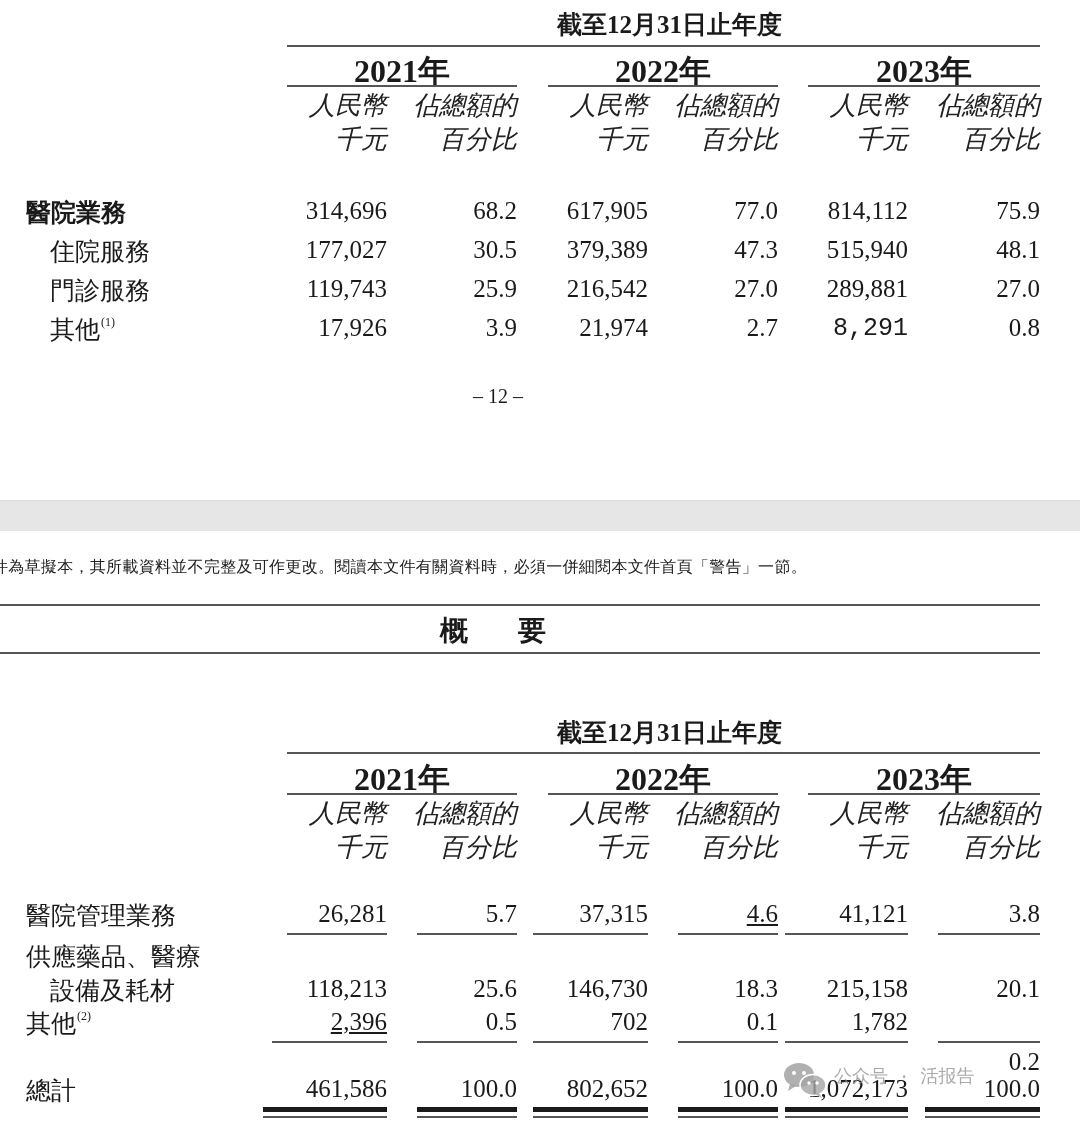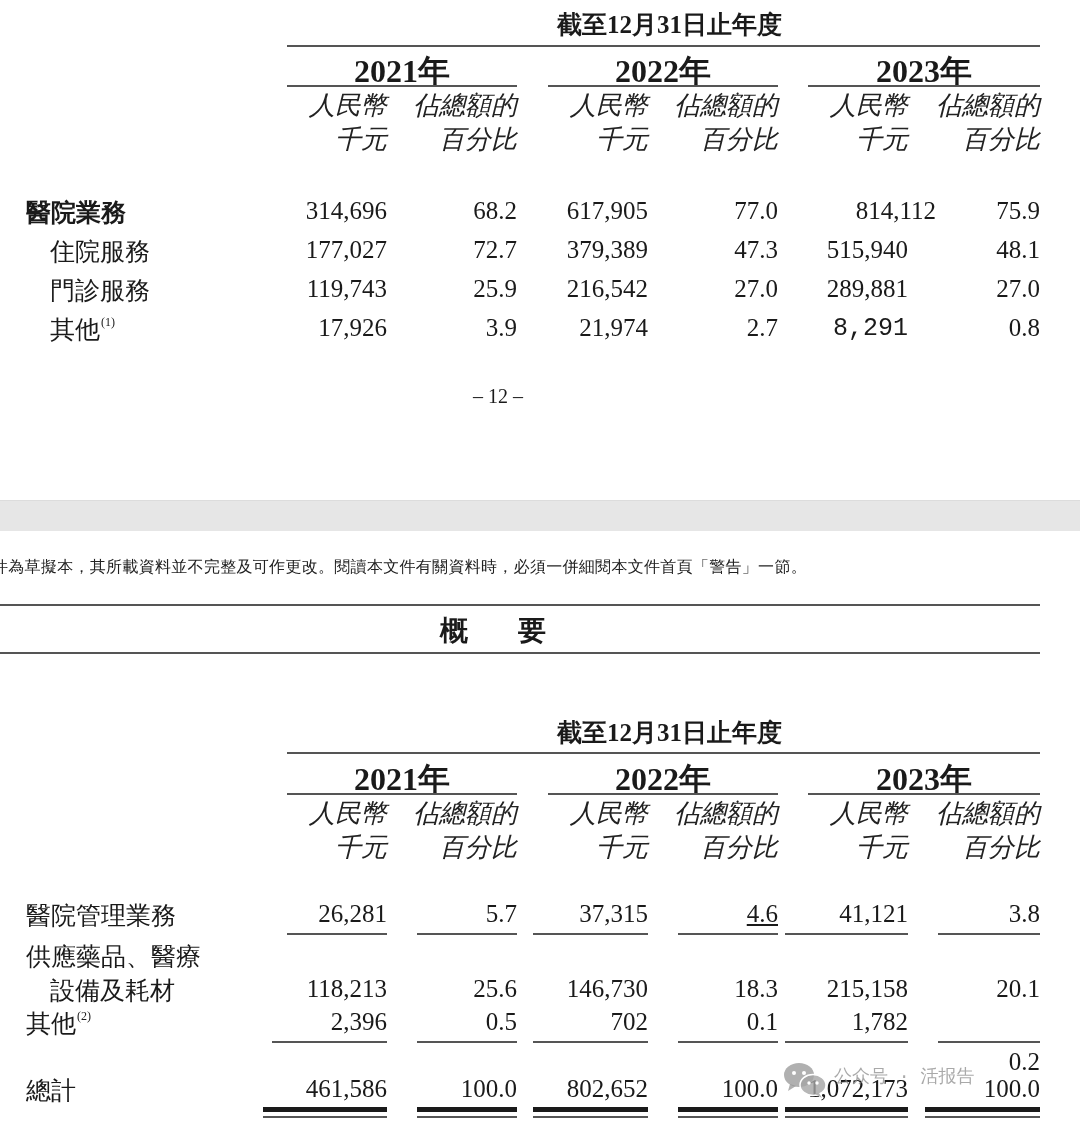--- a/index.html
+++ b/index.html
@@ -68,28 +68,28 @@
     <div>佔總額的</div>
     <div>百分比</div>
   </div>
 
   <div>
     <div class="abs label bold" style="left:26px; top:196px;">醫院業務</div>
     <div class="abs num" style="left:287px; top:197px; width:100px;">314,696</div>
     <div class="abs num" style="left:417px; top:197px; width:100px;">68.2</div>
     <div class="abs num" style="left:548px; top:197px; width:100px;">617,905</div>
     <div class="abs num" style="left:678px; top:197px; width:100px;">77.0</div>
-    <div class="abs num" style="left:836px; top:197px; width:100px;">814,112</div>
+    <div class="abs num" style="left:808px; top:197px; width:100px;">814,112</div>
     <div class="abs num" style="left:938px; top:197px; width:102px;">75.9</div>
   </div>
 
   <div>
     <div class="abs label" style="left:50px; top:235px;">住院服務</div>
     <div class="abs num" style="left:287px; top:236px; width:100px;">177,027</div>
-    <div class="abs num" style="left:417px; top:236px; width:100px;">72.7</div>
+    <div class="abs num" style="left:417px; top:236px; width:100px;">30.5</div>
     <div class="abs num" style="left:548px; top:236px; width:100px;">379,389</div>
     <div class="abs num" style="left:678px; top:236px; width:100px;">47.3</div>
     <div class="abs num" style="left:808px; top:236px; width:100px;">515,940</div>
     <div class="abs num" style="left:938px; top:236px; width:102px;">48.1</div>
   </div>
 
   <div>
     <div class="abs label" style="left:50px; top:274px;text-align:right;">門診服務</div>
     <div class="abs num" style="left:287px; top:275px; width:100px;">119,743</div>
     <div class="abs num" style="left:417px; top:275px; width:100px;">25.9</div>
@@ -179,21 +179,21 @@
     <div class="abs num" style="left:287px; top:975px; width:100px;">118,213</div>
     <div class="abs num" style="left:417px; top:975px; width:100px;">25.6</div>
     <div class="abs num" style="left:548px; top:975px; width:100px;">146,730</div>
     <div class="abs num" style="left:678px; top:975px; width:100px;">18.3</div>
     <div class="abs num" style="left:808px; top:975px; width:100px;">215,158</div>
     <div class="abs num" style="left:938px; top:975px; width:102px;">20.1</div>
   </div>
 
   <div>
     <div class="abs label" style="left:26px; top:1007px;"><span>其他</span><sup>(2)</sup></div>
-    <div class="abs num" style="left:287px; top:1008px; width:100px;">2,396</div>
+    <div class="abs num" style="left:287px; top:1008px; width:100px;text-decoration:underline;">2,396</div>
     <div class="abs num" style="left:417px; top:1008px; width:100px;">0.5</div>
     <div class="abs num" style="left:548px; top:1008px; width:100px;">702</div>
     <div class="abs num" style="left:678px; top:1008px; width:100px;">0.1</div>
     <div class="abs num" style="left:808px; top:1008px; width:100px;">1,782</div>
     <div class="abs num" style="left:938px; top:1008px; width:102px;margin-top:40px;">0.2</div>
   </div>
   <div class="hline" style="left:272px; top:1041px; width:115px;"></div>
   <div class="hline" style="left:417px; top:1041px; width:100px;"></div>
   <div class="hline" style="left:533px; top:1041px; width:115px;"></div>
   <div class="hline" style="left:678px; top:1041px; width:100px;"></div>

